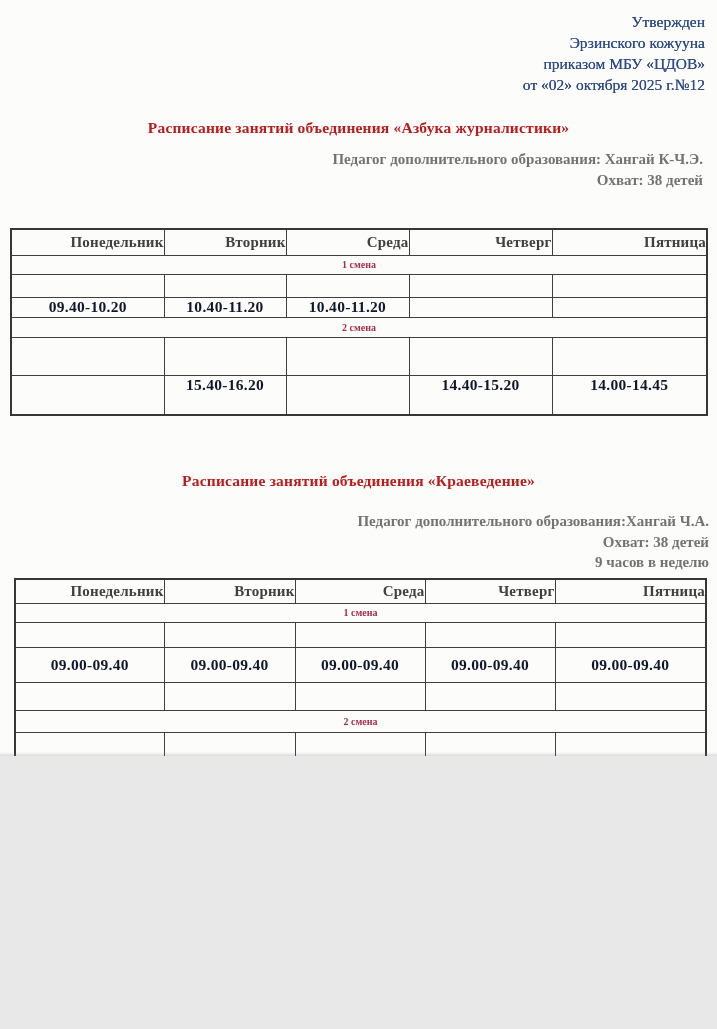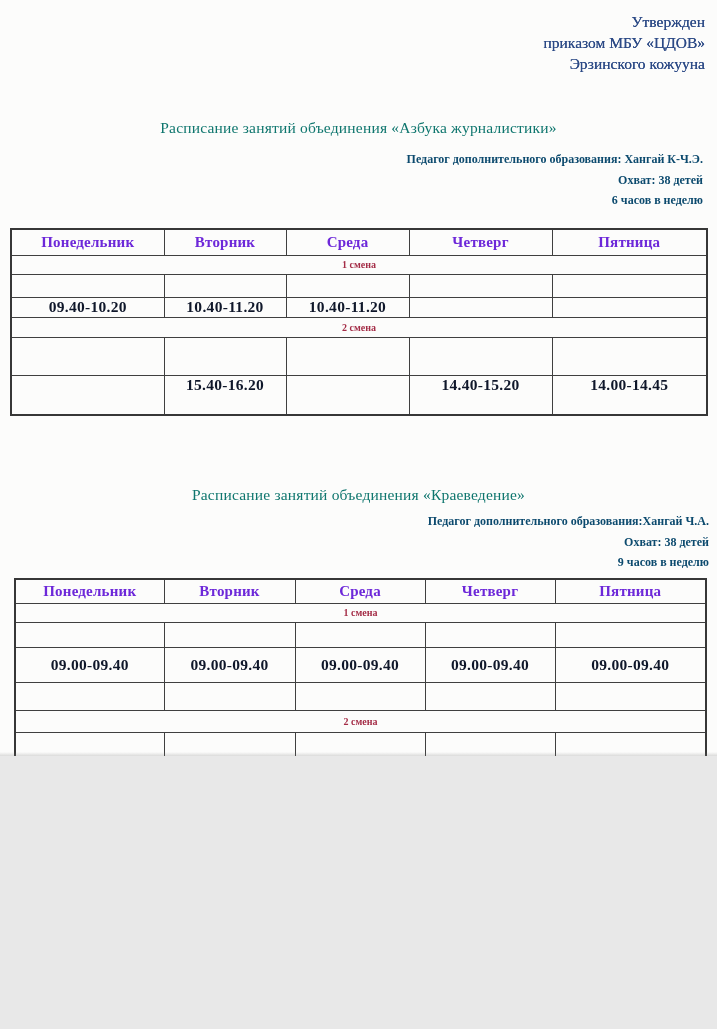--- a/index.html
+++ b/index.html
@@ -16,51 +16,51 @@
     position:absolute;top:11px;right:12px;
     text-align:right;
     font-size:15.5px;line-height:21px;
     color:#2c4a86;
     text-shadow:0 0 .5px #2c4a86;
   }
   
   .title{
     position:absolute;left:0;width:100%;
     text-align:center;
-    font-weight:normal;font-size:15.5px;
-    color:#0f766e;
+    font-weight:bold;font-size:15.5px;
+    color:#b91c1c;
     letter-spacing:.2px;
   }
   .title-1{top:119px;}
-  .title-2{top:472px;margin-top:14px;}
+  .title-2{top:472px;}
   
   .subtitle{
     position:absolute;text-align:right;
-    font-weight:bold;font-size:12px;line-height:20.5px;
-    color:#0c4a6e;
+    font-weight:bold;font-size:15px;line-height:20.5px;
+    color:#737373;
   }
   .subtitle-1{top:149px;right:14px;}
   .subtitle-2{top:511px;right:8px;}
   
   table.sched{
     position:absolute;
     border-collapse:collapse;
     table-layout:fixed;
     border:2px solid #373737;
   }
   .table-1{top:228px;left:10px;width:696px;}
   .table-2{top:578px;left:14px;width:691px;}
   .sched td{
     border:1px solid #3f3f3f;
     padding:0;
     text-align:center;
     vertical-align:middle;
     overflow:hidden;
   }
-  .hdr td{color:#6d28d9;font-weight:bold;font-size:15px;letter-spacing:.2px;}
+  .hdr td{color:#404040;font-weight:bold;font-size:15px;letter-spacing:.2px;text-align:right;}
   .shift td{color:#a42d47;font-weight:bold;font-size:10px;}
   .times td{color:#0f172a;font-weight:bold;font-size:15.5px;letter-spacing:.3px;}
   .vtop td{vertical-align:top;padding-top:4px;}
   .pbot td{padding-bottom:20px;}
   
   .t1r1{height:26px}.t1r2{height:19px}.t1r3{height:23px}.t1r4{height:20px}
   .t1r5{height:20px}.t1r6{height:38px}.t1r7{height:40px}
   
   .t2r1{height:24px}.t2r2{height:19px}.t2r3{height:25px}.t2r4{height:35px}
   .t2r5{height:28px}.t2r6{height:22px}.t2r7{height:34px}.t2r8{height:62px}
@@ -80,30 +80,30 @@
     background:linear-gradient(180deg,rgba(0,0,0,0),rgba(120,120,120,.25));
   }
 </style>
 </head>
 <body>
 
 <div class="page">
 
   <div class="approval">
     <div>Утвержден</div>
+    <div>Эрзинского кожууна</div>
     <div>приказом МБУ «ЦДОВ»</div>
-    <div>Эрзинского кожууна</div>
+    <div>от «02» октября 2025  г.№12</div>
   </div>
 
   <div class="title title-1">Расписание занятий объединения «Азбука журналистики»</div>
 
   <div class="subtitle subtitle-1">
     <div>Педагог дополнительного образования: Хангай К-Ч.Э.</div>
     <div>Охват: 38 детей</div>
-    <div>6 часов в неделю</div>
   </div>
 
   <table class="sched table-1">
     <colgroup>
       <col style="width:153px">
         <col style="width:122px">
         <col style="width:123px">
         <col style="width:143px">
         <col style="width:155px">
     </colgroup>

